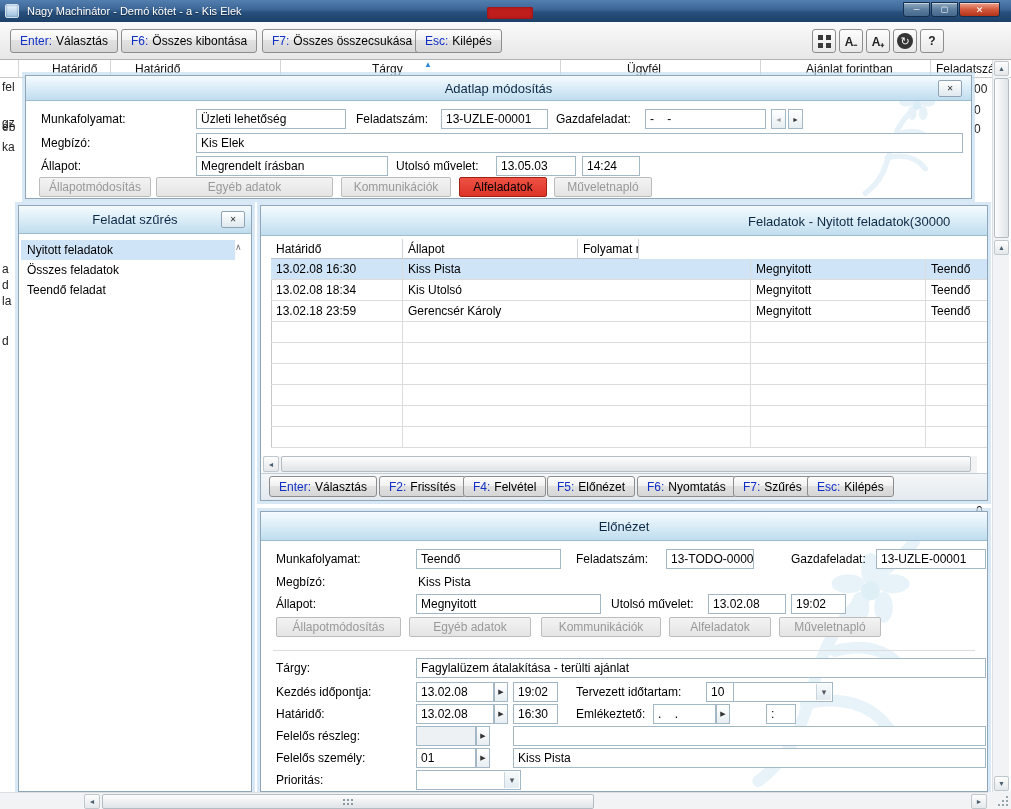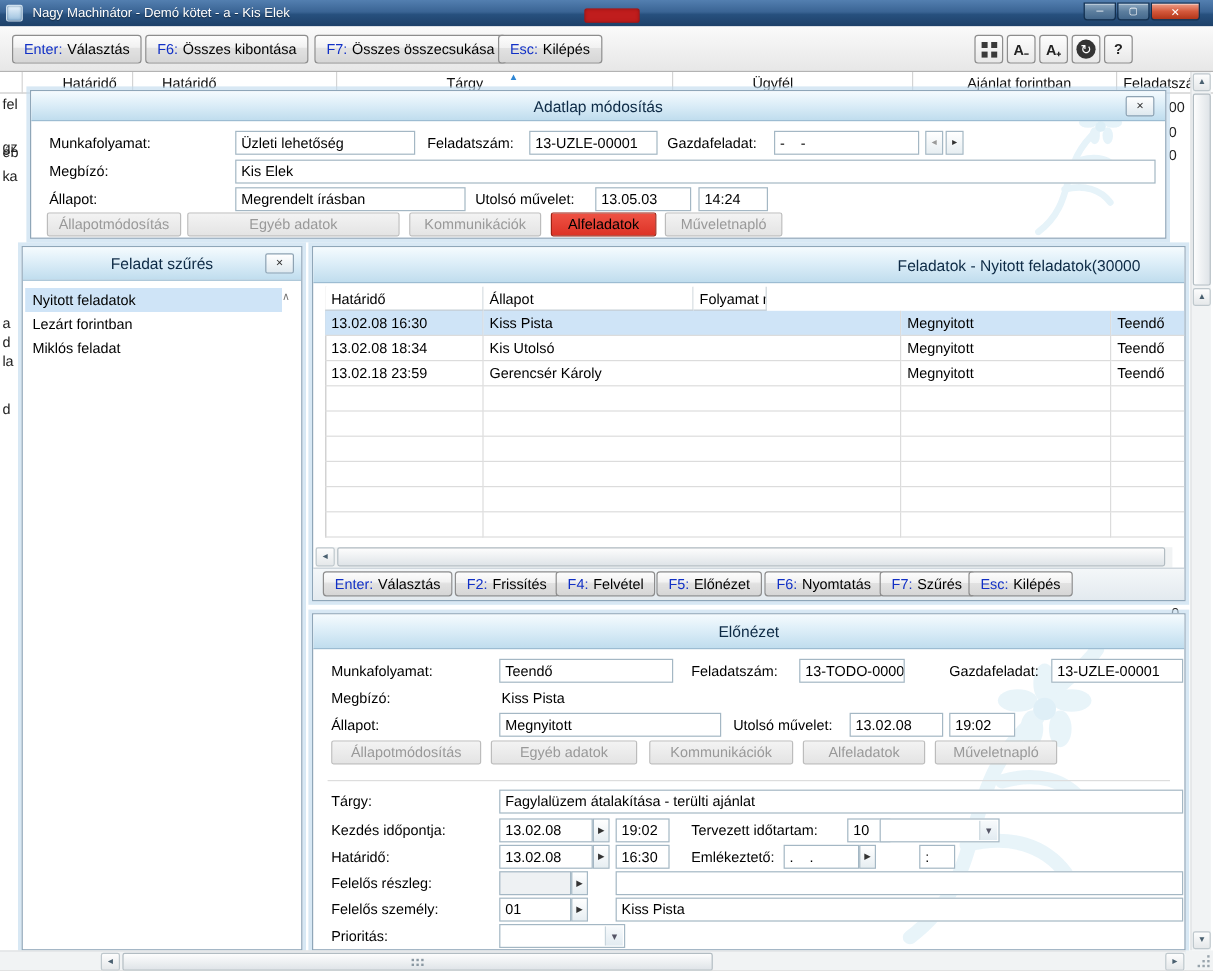--- a/index.html
+++ b/index.html
@@ -180,22 +180,22 @@
     <div class="dbtn rbtn" style="left:433px;top:101px;width:88px">Alfeladatok</div>
     <div class="dbtn" style="left:528px;top:101px;width:98px">Műveletnapló</div>
   </div>
 
   <div class="panel" id="filterpanel" style="left:18px;top:205px;width:234px;height:587px">
     <div class="phead" style="height:28px">
       <span>Feladat szűrés</span>
     </div>
     <div class="pclose" style="right:6px;top:5px">✕</div>
     <div class="flist-item sel" style="top:34px">Nyitott feladatok</div>
-    <div class="flist-item" style="top:54px">Lezárt forintban</div>
-    <div class="flist-item" style="top:74px">Miklós feladat</div>
+    <div class="flist-item" style="top:54px">Összes feladatok</div>
+    <div class="flist-item" style="top:74px">Teendő feladat</div>
     <span class="chev" style="left:216px;top:36px">∧</span>
   </div>
 
   <div class="panel" id="taskswin" style="left:260px;top:205px;width:728px;height:296px">
     <div class="phead" style="height:30px"></div>
     <span class="lbl" style="left:487px;top:6px;font-size:13px;color:#0d2a45;z-index:2">Feladatok - Nyitott feladatok(30000</span>
 
     <div class="gutterline" style="left:10px;top:33px;height:209px"></div>
 
     <div class="trow hrow" style="top:33px;height:20px">

